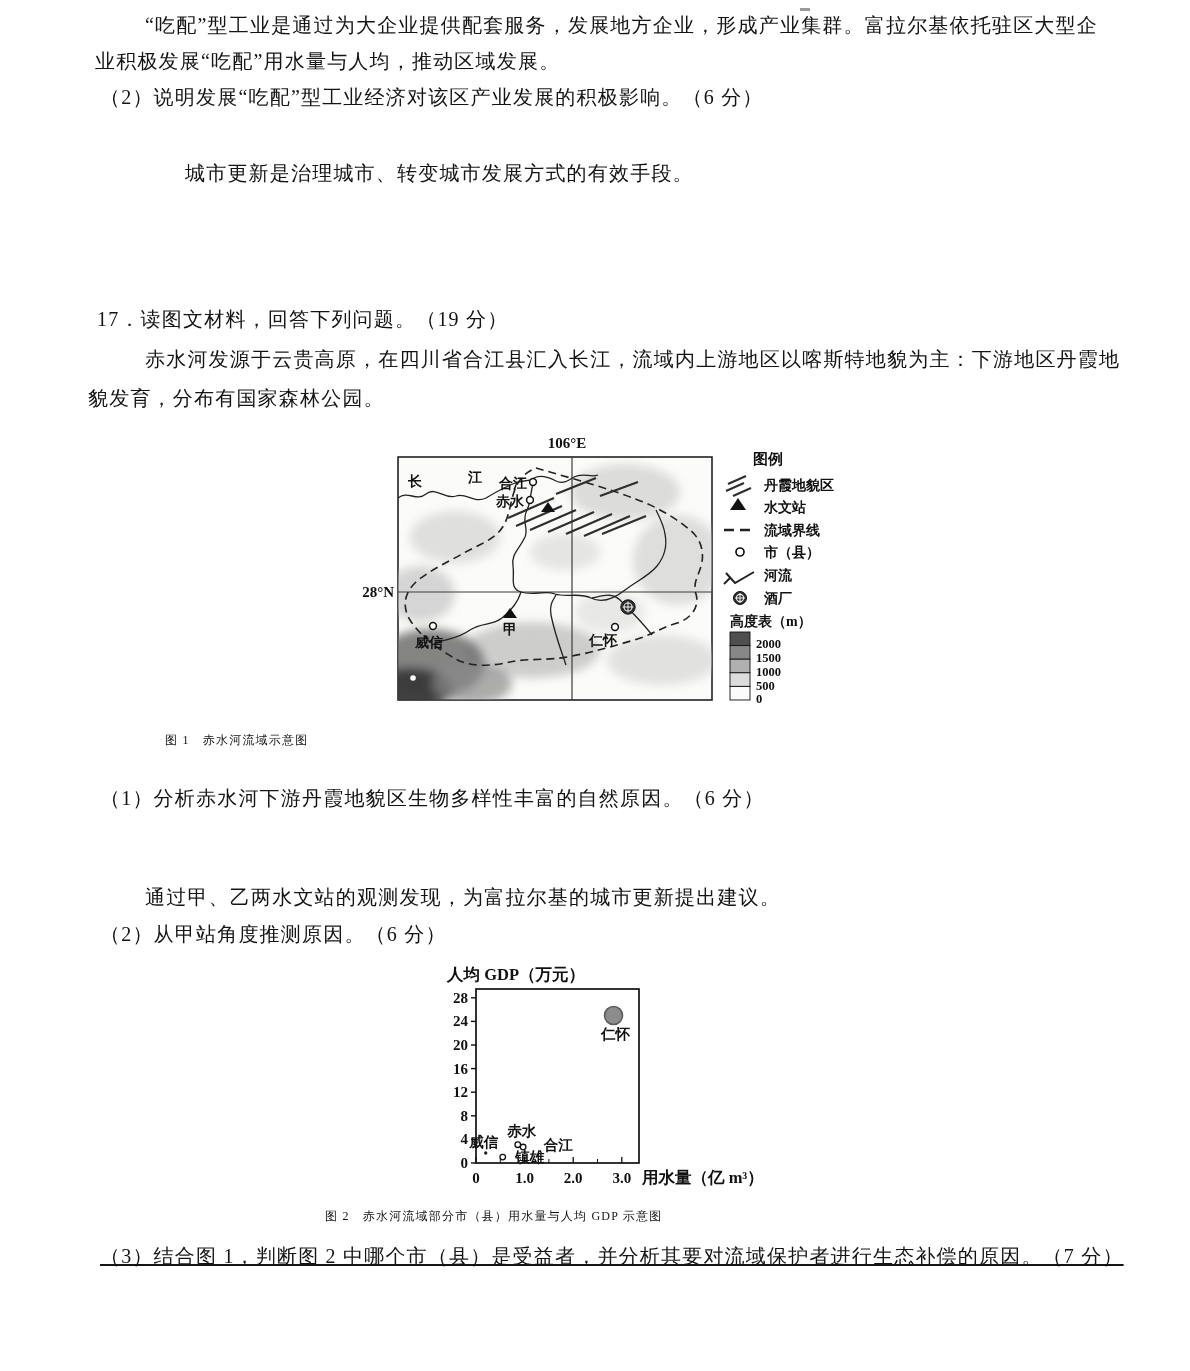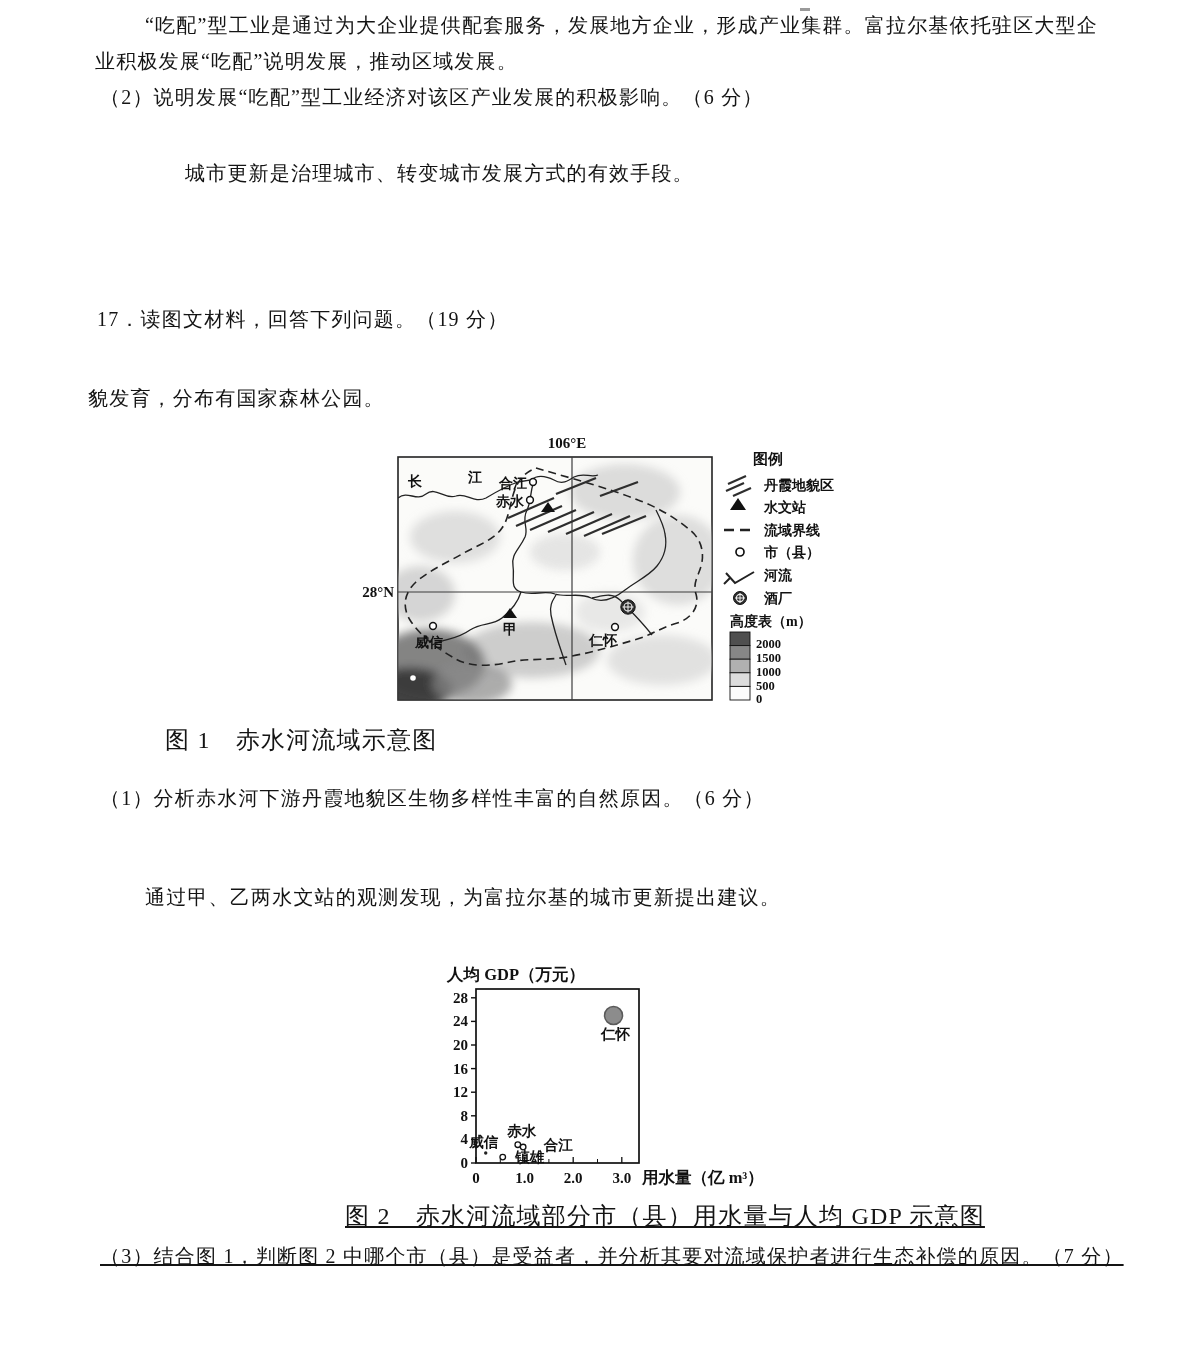--- a/index.html
+++ b/index.html
@@ -10,35 +10,36 @@
   }
   .line{
     position:absolute;white-space:nowrap;font-size:20px;letter-spacing:1.2px;
     line-height:26px;
   }
   .artifact{position:absolute;background:#9a9a9a;}
   svg text{font-family:"Liberation Serif","DejaVu Serif",serif;}
   .maplabel{font-size:14px;font-weight:bold;fill:#111;}
   .leglabel{font-size:14px;font-weight:bold;fill:#111;}
   .elevlabel{font-size:12.5px;font-weight:bold;fill:#111;}
-  .caption{font-size:24px;letter-spacing:1.2px;}
+  .caption{font-size:12px;letter-spacing:1.2px;}
 </style>
 </head>
 <body>
 
 <div class="page">
 
   <div class="artifact" style="left:800px;top:8px;width:10px;height:3px;"></div>
 
   <div class="line" style="left:145px;top:12px;">“吃配”型工业是通过为大企业提供配套服务，发展地方企业，形成产业集群。富拉尔基依托驻区大型企</div>
-  <div class="line" style="left:95px;top:48px;">业积极发展“吃配”说明发展，推动区域发展。</div>
+  <div class="line" style="left:95px;top:48px;">业积极发展“吃配”用水量与人均，推动区域发展。</div>
   <div class="line" style="left:100px;top:84px;text-align:right;">（2）说明发展“吃配”型工业经济对该区产业发展的积极影响。（6 分）</div>
   <div class="line" style="left:145px;top:160px;margin-left:40px;">城市更新是治理城市、转变城市发展方式的有效手段。</div>
 
   <div class="line" style="left:97px;top:306px;">17．读图文材料，回答下列问题。（19 分）</div>
+  <div class="line" style="left:145px;top:346px;">赤水河发源于云贵高原，在四川省合江县汇入长江，流域内上游地区以喀斯特地貌为主：下游地区丹霞地</div>
   <div class="line" style="left:88px;top:385px;">貌发育，分布有国家森林公园。</div>
 
   <svg style="position:absolute;left:360px;top:432px;" width="550" height="278" viewBox="0 0 550 278">
     <defs>
       <clipPath id="mapclip">
           <rect x="38" y="25" width="314" height="243"></rect>
         </clipPath>
       <filter id="soft" x="-40%" y="-40%" width="180%" height="180%">
           <feGaussianBlur stdDeviation="5"></feGaussianBlur>
         </filter>
@@ -166,20 +167,21 @@
       <text x="396" y="230" class="elevlabel">1500</text>
       <text x="396" y="244" class="elevlabel">1000</text>
       <text x="396" y="258" class="elevlabel">500</text>
       <text x="396" y="271" class="elevlabel">0</text>
     </g>
   </svg>
 
   <div class="line caption" style="left:165px;top:727px;">图 1　赤水河流域示意图</div>
   <div class="line" style="left:100px;top:765px;margin-top:20px;">（1）分析赤水河下游丹霞地貌区生物多样性丰富的自然原因。（6 分）</div>
   <div class="line" style="left:145px;top:884px;">通过甲、乙两水文站的观测发现，为富拉尔基的城市更新提出建议。</div>
+  <div class="line" style="left:100px;top:921px;">（2）从甲站角度推测原因。（6 分）</div>
 
   <svg style="position:absolute;left:439px;top:958px;" width="340" height="245" viewBox="0 0 340 245">
     <text x="8" y="22" style="font-size:16.5px;font-weight:bold;fill:#111">人均 GDP（万元）</text>
     <text x="203" y="225" style="font-size:16.5px;font-weight:bold;fill:#111">用水量（亿 m³）</text>
     <g id="chart-dynamic">
         <rect x="37" y="31" width="163" height="174" fill="none" stroke="#111" stroke-width="1.7"></rect>
         <line x1="32" y1="205" x2="37" y2="205" stroke="#111" stroke-width="1.4"></line>
         <text x="29" y="210" text-anchor="end" font-size="15" font-weight="bold" fill="#111">0</text>
         <line x1="32" y1="181.4" x2="37" y2="181.4" stroke="#111" stroke-width="1.4"></line>
         <text x="29" y="186.4" text-anchor="end" font-size="15" font-weight="bold" fill="#111">4</text>
@@ -212,16 +214,16 @@
         <text x="82.79599999999999" y="177.71" text-anchor="middle" font-size="14.5" font-weight="bold" fill="#111">赤水</text>
         <circle cx="84.142" cy="189.07" r="2.8" fill="#fff" stroke="#111" stroke-width="1.3"></circle>
         <text x="119.142" y="192.07" text-anchor="middle" font-size="14.5" font-weight="bold" fill="#111">合江</text>
         <circle cx="46.72" cy="194.97" r="1.7" fill="#222"></circle>
         <text x="44.72" y="188.97" text-anchor="middle" font-size="14.5" font-weight="bold" fill="#111">威信</text>
         <circle cx="63.730000000000004" cy="199.1" r="2.8" fill="#fff" stroke="#111" stroke-width="1.3"></circle>
         <text x="90.73" y="204.1" text-anchor="middle" font-size="14.5" font-weight="bold" fill="#111">镇雄</text>
       </g>
   </svg>
 
-  <div class="line caption" style="left:345px;top:1203px;text-decoration:underline;">图 2　赤水河流域部分市（县）用水量与人均 GDP 示意图</div>
+  <div class="line caption" style="left:325px;top:1203px;">图 2　赤水河流域部分市（县）用水量与人均 GDP 示意图</div>
   <div class="line" style="left:100px;top:1243px;text-decoration:underline;">（3）结合图 1，判断图 2 中哪个市（县）是受益者，并分析其要对流域保护者进行生态补偿的原因。（7 分）</div>
 
 </div>
 
 </body></html>

